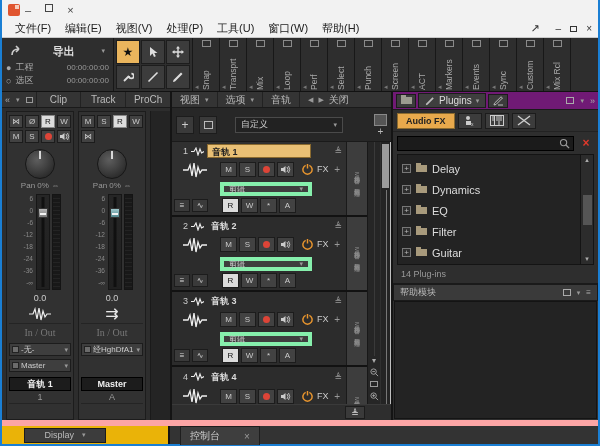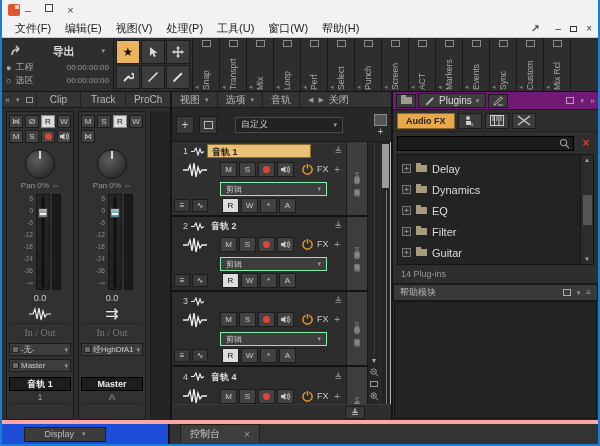--- a/index.html
+++ b/index.html
@@ -102,21 +102,21 @@
   .t-name.sel { background:#e9c075; color:#222; border:1px solid #8a6a2f; max-width:104px; }
   .t-restore { margin-left:auto; margin-right:4px; color:#999; font-size:9px; }
   .t-r2 { height:22px; display:flex; align-items:center; gap:2px; }
   .t-gutter { width:46px; display:flex; justify-content:center; color:#f0f0f0; flex:none; }
   .tb { width:17px; height:15px; background:#424242; border:1px solid #1c1c1c; color:#ccc; font-size:8px; display:flex; align-items:center; justify-content:center; }
   .tb.lit { background:#dcdcdc; color:#111; }
   .fx-zone { display:flex; gap:4px; margin-left:6px; flex:1; }
   .fx-lbl { font-size:9px; color:#ccc; }
   .t-plus { margin-left:auto; margin-right:6px; color:#999; font-size:10px; }
   .t-r3 { height:18px; display:flex; align-items:center; }
-  .clip-combo { margin-left:48px; width:107px; height:14px; background:#3e3e3e; border:1px solid #86efac; font-size:8px; color:#ccc; display:flex; align-items:center; padding:0 5px; }
+  .clip-combo { margin-left:48px; width:92px; height:14px; background:#3e3e3e; border:4px solid #86efac; font-size:8px; color:#ccc; display:flex; align-items:center; padding:0 5px; }
   .clip-combo .dd { margin-left:auto; color:#999; }
   .t-r4 { height:17px; display:flex; align-items:center; gap:2px; padding-left:2px; }
   .mini-ico { width:16px; height:13px; background:#3a3a3a; border:1px solid #1c1c1c; color:#ddd; font-size:8px; display:flex; align-items:center; justify-content:center; }
   .t-r4 .spacer { width:10px; }
   .t-hint { flex:1; background:#3d3d3d; border-left:1px solid #1a1a1a; display:flex; align-items:center; justify-content:center; overflow:hidden; }
   .t-hint span { writing-mode:vertical-rl; font-size:6px; color:#8d8d8d; line-height:1; }
   .zoom-col { width:13px; flex:none; background:#262626; border-left:1px solid #181818; display:flex; flex-direction:column; align-items:center; }
   .zoom-col .stretch { flex:1; width:1px; background:#3a3a3a; }
   .zoom-col .zi { color:#aaa; font-size:8px; height:12px; }
   .vscroll { width:11px; flex:none; background:#242424; border-left:1px solid #303030; border-right:1px solid #bfbfbf; position:relative; }
@@ -146,21 +146,21 @@
   .exp { width:9px; height:9px; border:1px solid #777; color:#bbb; font-size:8px; line-height:7px; text-align:center; background:#2e2e2e; }
   .tree-row .lbl { font-size:11px; color:#ddd; }
   .tree-sb { width:13px; background:#2c2c2c; border-left:1px solid #141414; display:flex; flex-direction:column; align-items:center; justify-content:space-between; padding:1px 0; color:#aaa; font-size:7px; }
   .tree-sb .tthumb { width:9px; flex:0 0 30px; background:#555; }
   .plug-count { height:19px; display:flex; align-items:center; padding:0 8px; color:#999; font-size:9px; border-bottom:1px solid #1a1a1a; }
   .help-head { height:17px; background:#3a3a3a; border:1px solid #1a1a1a; display:flex; align-items:center; padding:0 6px; color:#bbb; font-size:9px; }
   .help-head .hicos { margin-left:auto; display:flex; gap:6px; color:#aaa; font-size:8px; align-items:center; }
   .help-body { flex:1; background:#232323; margin:0 1px 1px; border:1px solid #141414; }
 
   
-  .bottom-strip { height:24px; flex:none; display:flex; background:#1d4ed8; border-top:4px solid #fca5a5; }
+  .bottom-strip { height:24px; flex:none; display:flex; background:#eab308; border-top:6px solid #fca5a5; }
   .bs-left { width:168px; flex:none; display:flex; align-items:center; padding-left:22px; border-right:2px solid #141414; }
   .display-combo { width:82px; height:15px; background:#3c3c3c; border:1px solid #1c1c1c; color:#bbb; font-size:9px; display:flex; align-items:center; justify-content:center; gap:8px; }
   .bs-right { flex:1; display:flex; align-items:flex-start; background:#333; }
   .console-tab { margin-left:10px; height:19px; background:#3e3e3e; border:1px solid #1e1e1e; border-bottom:none; display:flex; align-items:center; gap:24px; padding:0 9px; color:#ccc; font-size:10px; }
   .console-tab .x { color:#999; }
   .dd { font-size:7px; color:#999; }
   svg { display:block; }
 </style>
 </head>
 <body>
@@ -595,20 +595,21 @@
               </div>
           </div>
 
           <div class="track">
             <div class="t-main">
               <div class="t-r1">
                 <span class="t-num">3</span>
                 <svg width="13" height="9" viewBox="0 0 13 9">
                     <path d="M0 4.5 H3 L5 1 L7 8 L9 2 L10.5 6 L13 4.5" stroke="#eee" stroke-width="1.1" fill="none"></path>
                   </svg>
+                <span class="t-name">音轨 3</span>
                 <span class="t-restore">≜</span>
               </div>
               <div class="t-r2">
                 <span class="t-gutter">
                     <svg width="24" height="16" viewBox="0 0 24 16">
                       <path d="M0 8 H5 L7 3 L9 14 L11 1 L13 15 L15 5 L17 11 L19 8 H24" stroke="#f0f0f0" stroke-width="1.3" fill="none"></path>
                     </svg>
                   </span>
                 <span class="tb">M</span>
                 <span class="tb">S</span>

